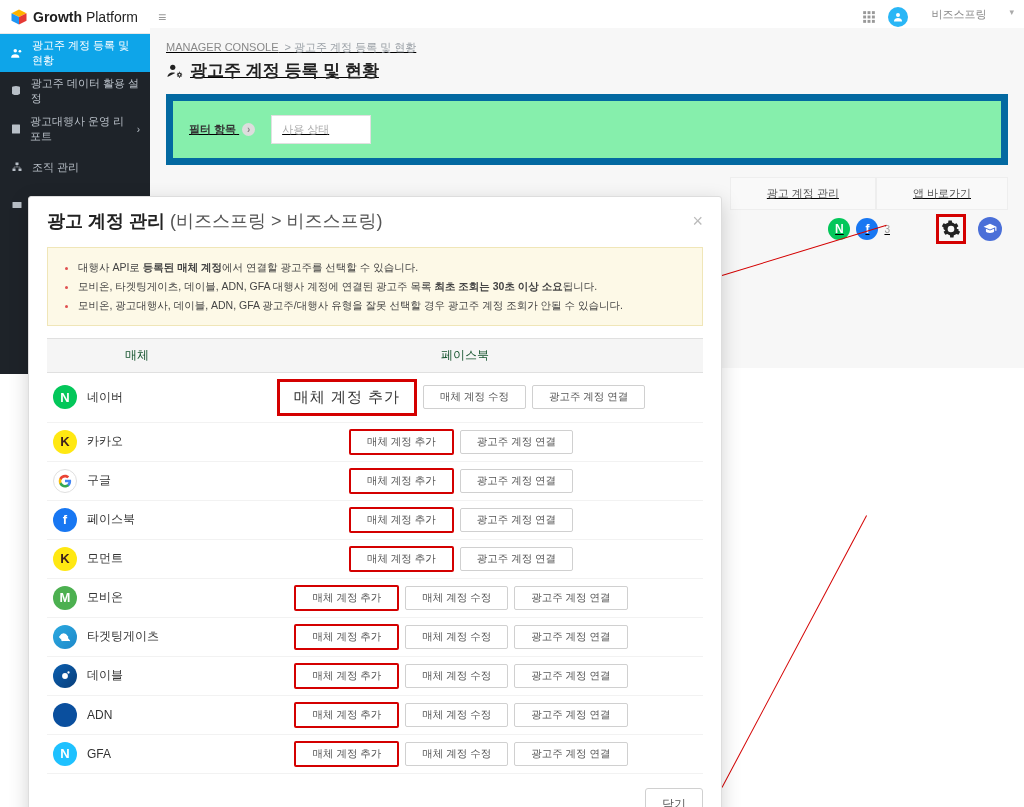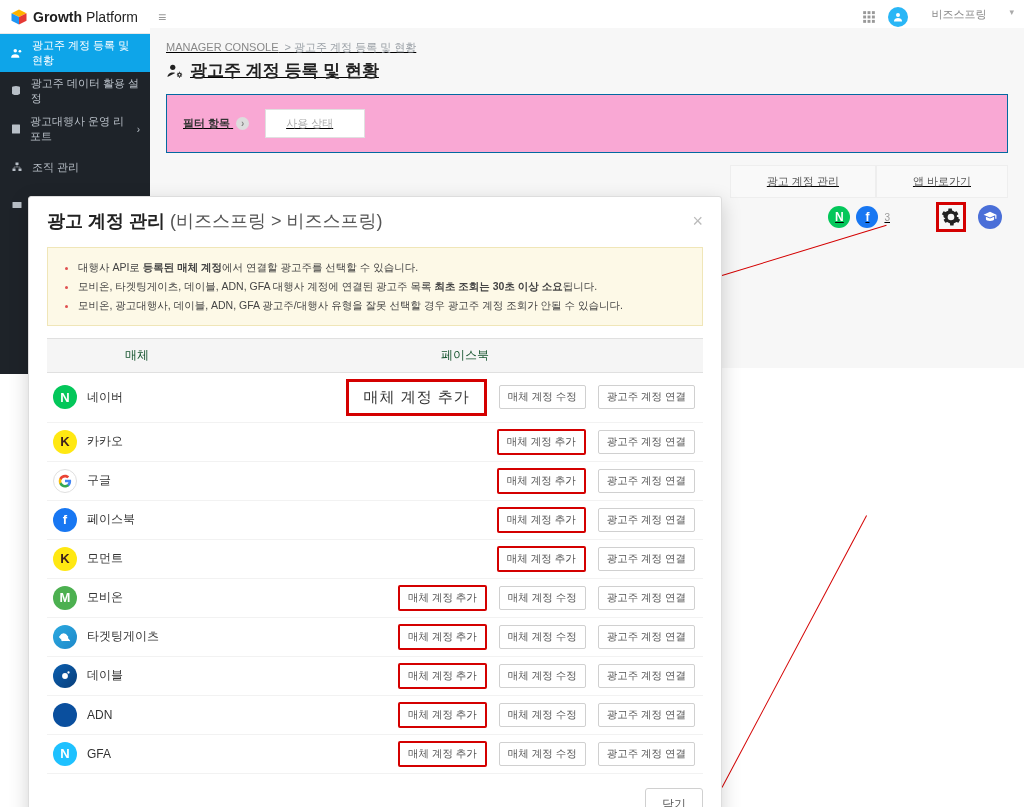--- a/index.html
+++ b/index.html
@@ -26,24 +26,24 @@
 .sidebar-item.active { background: #0ea5e9; color: #fff; }
 .sidebar-item .sb-icon { width: 14px; display: inline-flex; align-items: center; justify-content: center; }
 .sidebar-item .chev { margin-left: auto; font-size: 10px; }
 
 
 .main { position: absolute; left: 150px; top: 28px; right: 0; background: #f7f7f7; padding: 12px 16px; height: 340px; text-decoration: underline; }
 .breadcrumb { font-size: 11px; color: #9aa0a6; margin-bottom: 4px; }
 .breadcrumb .bc-root { color: #888; }
 .page-title { font-size: 17px; font-weight: 700; color: #222; display: flex; align-items: center; gap: 6px; margin-bottom: 12px; }
 
-.filter-box { background: #f9a8d4; border: 1px solid #0369a1; padding: 14px 16px; display: flex; align-items: center; gap: 16px; margin-bottom: 12px; }
+.filter-box { background: #86efac; border: 7px solid #0369a1; padding: 14px 16px; display: flex; align-items: center; gap: 16px; margin-bottom: 12px; }
 .filter-label { font-size: 11px; font-weight: 700; color: #333; }
 .filter-label .chev-r { font-size: 10px; color: #888; background:#ddd; border-radius:50%; width:13px; height:13px; display:inline-flex; align-items:center; justify-content:center; margin-left:3px;}
-.filter-input { border: 1px solid #e0e0e0; padding: 6px 20px; font-size: 11px; color: #aaa; width: 100px; background:#fff; }
+.filter-input { border: 1px solid #e0e0e0; padding: 6px 10px; font-size: 11px; color: #aaa; width: 100px; background:#fff; }
 
 .org-bar { background: #fff; border: 1px solid #eee; border-left: 3px solid #f0c33c; padding: 8px 12px; display: flex; align-items: center; gap: 10px; }
 .org-label { font-size: 11px; font-weight: 700; color: #333; }
 .org-note { font-size: 10px; color: #888; }
 .btn-sm { font-size: 10px; padding: 4px 10px; border-radius: 2px; cursor: pointer; border: none; }
 .btn-primary-sm { background: #0ea5e9; color: #fff; }
 .btn-muted-sm { background: #b9c1c8; color: #fff; }
 .org-actions { display: flex; gap: 6px; margin-left: 8px; }
 .search-box { margin-left: auto; display: flex; align-items: center; }
 .search-input { border: 1px solid #e0e0e0; padding: 4px 8px; font-size: 11px; width: 100px; color:#aaa; background:#fff; border-right:none; border-radius: 2px 0 0 2px;}
@@ -92,22 +92,22 @@
 .mi-google { background: #fff; border: 1px solid #e0e0e0; }
 .mi-facebook { background: #1877f2; }
 .mi-moment { background: #ffe812; color: #3c1e1e; }
 .mi-mobion { background: #4cb050; }
 .mi-tg { background: linear-gradient(135deg,#2aa9e0,#1e88c9); }
 .mi-dable { background: linear-gradient(135deg,#0b5fb0,#083e7a); }
 .mi-adn { background: #0a4f9e; }
 .mi-gfa { background: #1ec1ff; }
 .media-name { font-size: 12px; color: #333; }
 
-.mgmt-cell { flex: 1; display: flex; align-items: center; justify-content: flex-end; gap: 12px; padding-right: 8px; }
-.btn-outline { font-size: 10.5px; padding: 4px 8px; border: 1px solid #d0d0d0; background: #fff; color: #555; border-radius: 2px; cursor: pointer; white-space: nowrap; }
+.mgmt-cell { flex: 1; display: flex; align-items: center; justify-content: center; gap: 6px; padding-right: 8px; }
+.btn-outline { font-size: 10.5px; padding: 4px 16px; border: 1px solid #d0d0d0; background: #fff; color: #555; border-radius: 2px; cursor: pointer; white-space: nowrap; }
 .btn-outline.hl { border: 2px solid #d40000; }
 .btn-big-add { font-size: 15px; padding: 6px 14px; border: 3px solid #d40000; background: #fff; color: #333; font-weight: 400; cursor: pointer; letter-spacing: 1px;}
 
 .modal-foot { display: flex; justify-content: flex-end; padding: 14px 18px 16px; }
 .btn-close { font-size: 12px; padding: 7px 16px; border: 1px solid #d0d0d0; background: #fff; color: #555; border-radius: 3px; cursor: pointer; }
 
 
 .pt-icon { display:inline-flex; }
 
 svg { display: block; }

